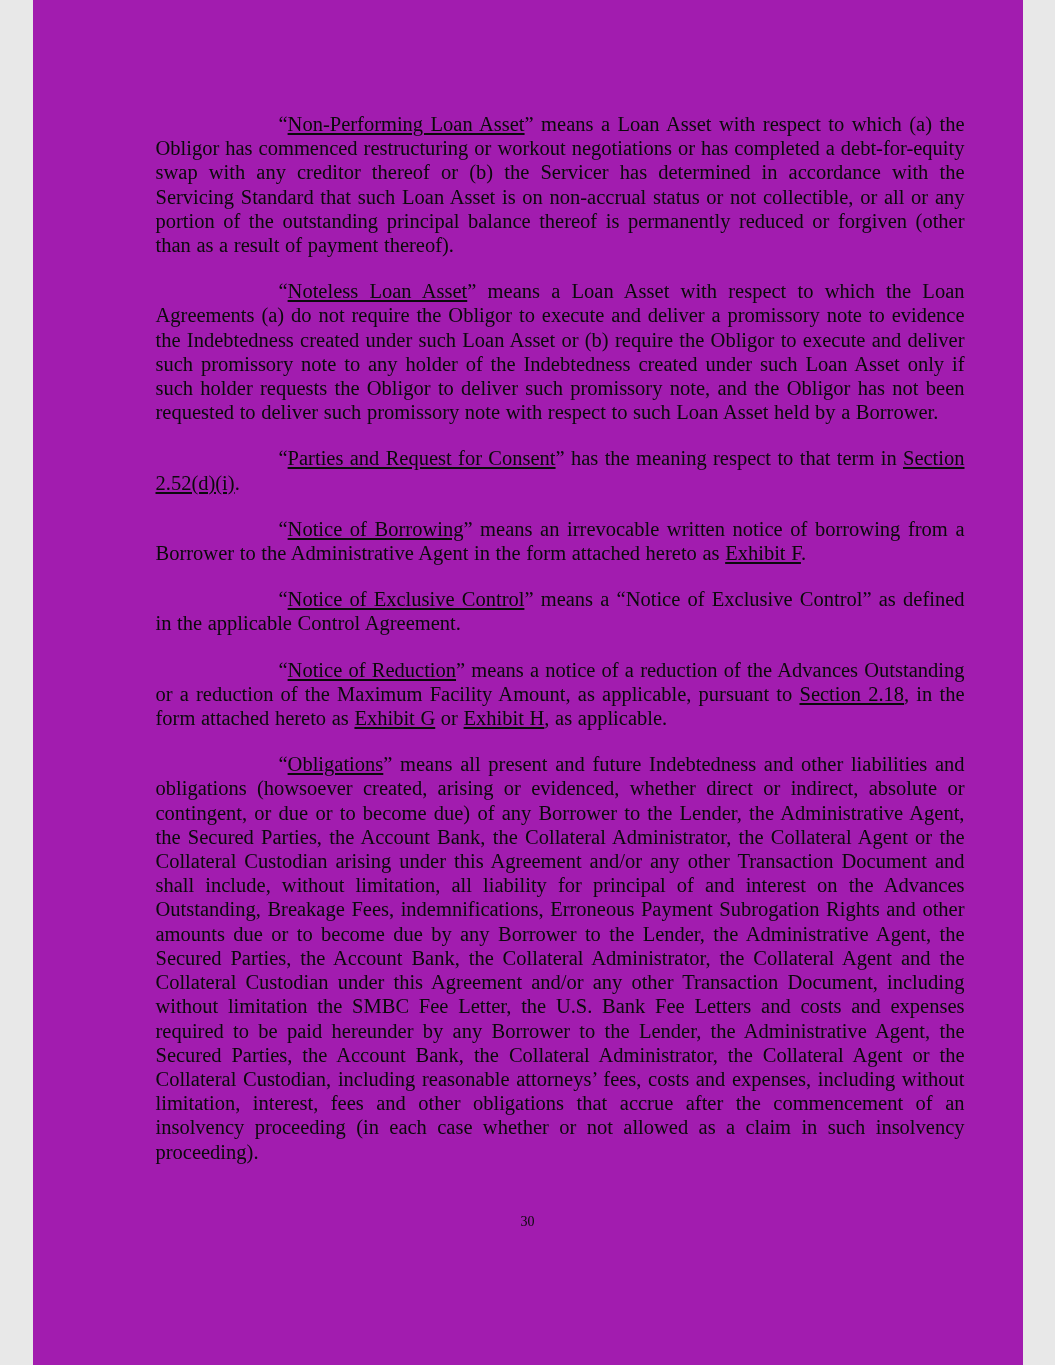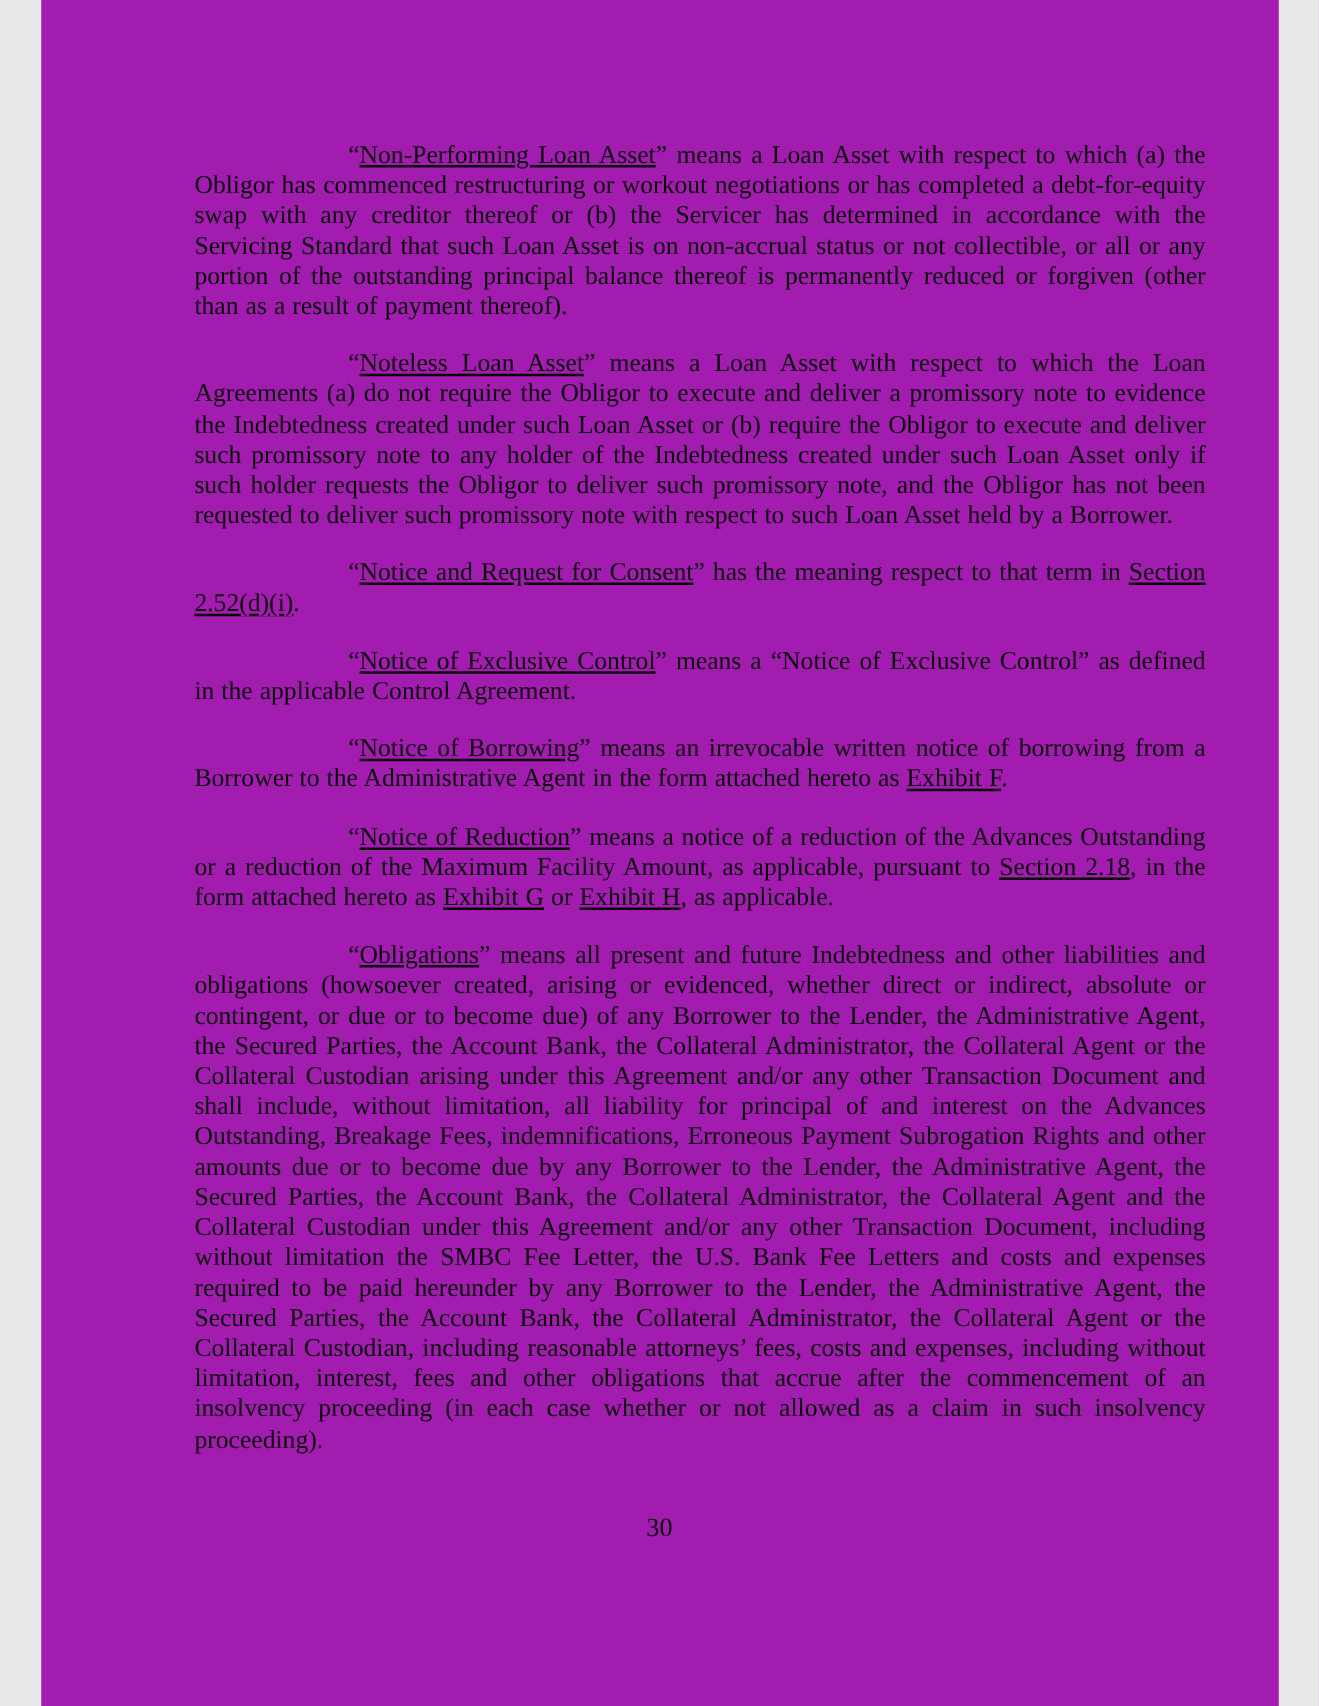--- a/index.html
+++ b/index.html
@@ -39,34 +39,34 @@
     text-underline-offset: 2px;
   }
   .footer {
     position: absolute;
     top: 1212px;
     left: 0;
     width: 100%;
     text-align: center;
     color: #0a0a0a;
     font-family: "Liberation Serif", "DejaVu Serif", serif;
-    font-size: 21px;
+    font-size: 14px;
     line-height: 20px;
   }
 </style>
 </head>
 <body>
 
 <div class="page">
   <div class="doc-body">
 
   <p class="para"><span>“</span><span class="underlined">Non-Performing Loan Asset</span><span>” means a Loan Asset with respect to which (a) the Obligor has commenced restructuring or workout negotiations or has completed a debt-for-equity swap with any creditor thereof or (b) the Servicer has determined in accordance with the Servicing Standard that such Loan Asset is on non-accrual status or not collectible, or all or any portion of the outstanding principal balance thereof is permanently reduced or forgiven (other than as a result of payment thereof).</span></p>
       <p class="para"><span>“</span><span class="underlined">Noteless Loan Asset</span><span>” means a Loan Asset with respect to which the Loan Agreements (a) do not require the Obligor to execute and deliver a promissory note to evidence the Indebtedness created under such Loan Asset or (b) require the Obligor to execute and deliver such promissory note to any holder of the Indebtedness created under such Loan Asset only if such holder requests the Obligor to deliver such promissory note, and the Obligor has not been requested to deliver such promissory note with respect to such Loan Asset held by a Borrower.</span></p>
-      <p class="para"><span>“</span><span class="underlined">Notice and Request for Consent</span><span>” has the meaning respect to that term in </span><span class="underlined">Section 2.52(d)(i)</span><span>.</span></p>
+      <p class="para"><span>“</span><span class="underlined">Parties and Request for Consent</span><span>” has the meaning respect to that term in </span><span class="underlined">Section 2.52(d)(i)</span><span>.</span></p>
+      <p class="para"><span>“</span><span class="underlined">Notice of Borrowing</span><span>” means an irrevocable written notice of borrowing from a Borrower to the Administrative Agent in the form attached hereto as </span><span class="underlined">Exhibit F</span><span>.</span></p>
       <p class="para"><span>“</span><span class="underlined">Notice of Exclusive Control</span><span>” means a “Notice of Exclusive Control” as defined in the applicable Control Agreement.</span></p>
-      <p class="para"><span>“</span><span class="underlined">Notice of Borrowing</span><span>” means an irrevocable written notice of borrowing from a Borrower to the Administrative Agent in the form attached hereto as </span><span class="underlined">Exhibit F</span><span>.</span></p>
       <p class="para"><span>“</span><span class="underlined">Notice of Reduction</span><span>” means a notice of a reduction of the Advances Outstanding or a reduction of the Maximum Facility Amount, as applicable, pursuant to </span><span class="underlined">Section 2.18</span><span>, in the form attached hereto as </span><span class="underlined">Exhibit G</span><span> or </span><span class="underlined">Exhibit H</span><span>, as applicable.</span></p>
       <p class="para"><span>“</span><span class="underlined">Obligations</span><span>” means all present and future Indebtedness and other liabilities and obligations (howsoever created, arising or evidenced, whether direct or indirect, absolute or contingent, or due or to become due) of any Borrower to the Lender, the Administrative Agent, the Secured Parties, the Account Bank, the Collateral Administrator, the Collateral Agent or the Collateral Custodian arising under this Agreement and/or any other Transaction Document and shall include, without limitation, all liability for principal of and interest on the Advances Outstanding, Breakage Fees, indemnifications, Erroneous Payment Subrogation Rights and other amounts due or to become due by any Borrower to the Lender, the Administrative Agent, the Secured Parties, the Account Bank, the Collateral Administrator, the Collateral Agent and the Collateral Custodian under this Agreement and/or any other Transaction Document, including without limitation the SMBC Fee Letter, the U.S. Bank Fee Letters and costs and expenses required to be paid hereunder by any Borrower to the Lender, the Administrative Agent, the Secured Parties, the Account Bank, the Collateral Administrator, the Collateral Agent or the Collateral Custodian, including reasonable attorneys’ fees, costs and expenses, including without limitation, interest, fees and other obligations that accrue after the commencement of an insolvency proceeding (in each case whether or not allowed as a claim in such insolvency proceeding).</span></p>
     </div>
   <div class="footer">
     <span>30</span>
   </div>
 </div>
 
 </body></html>

